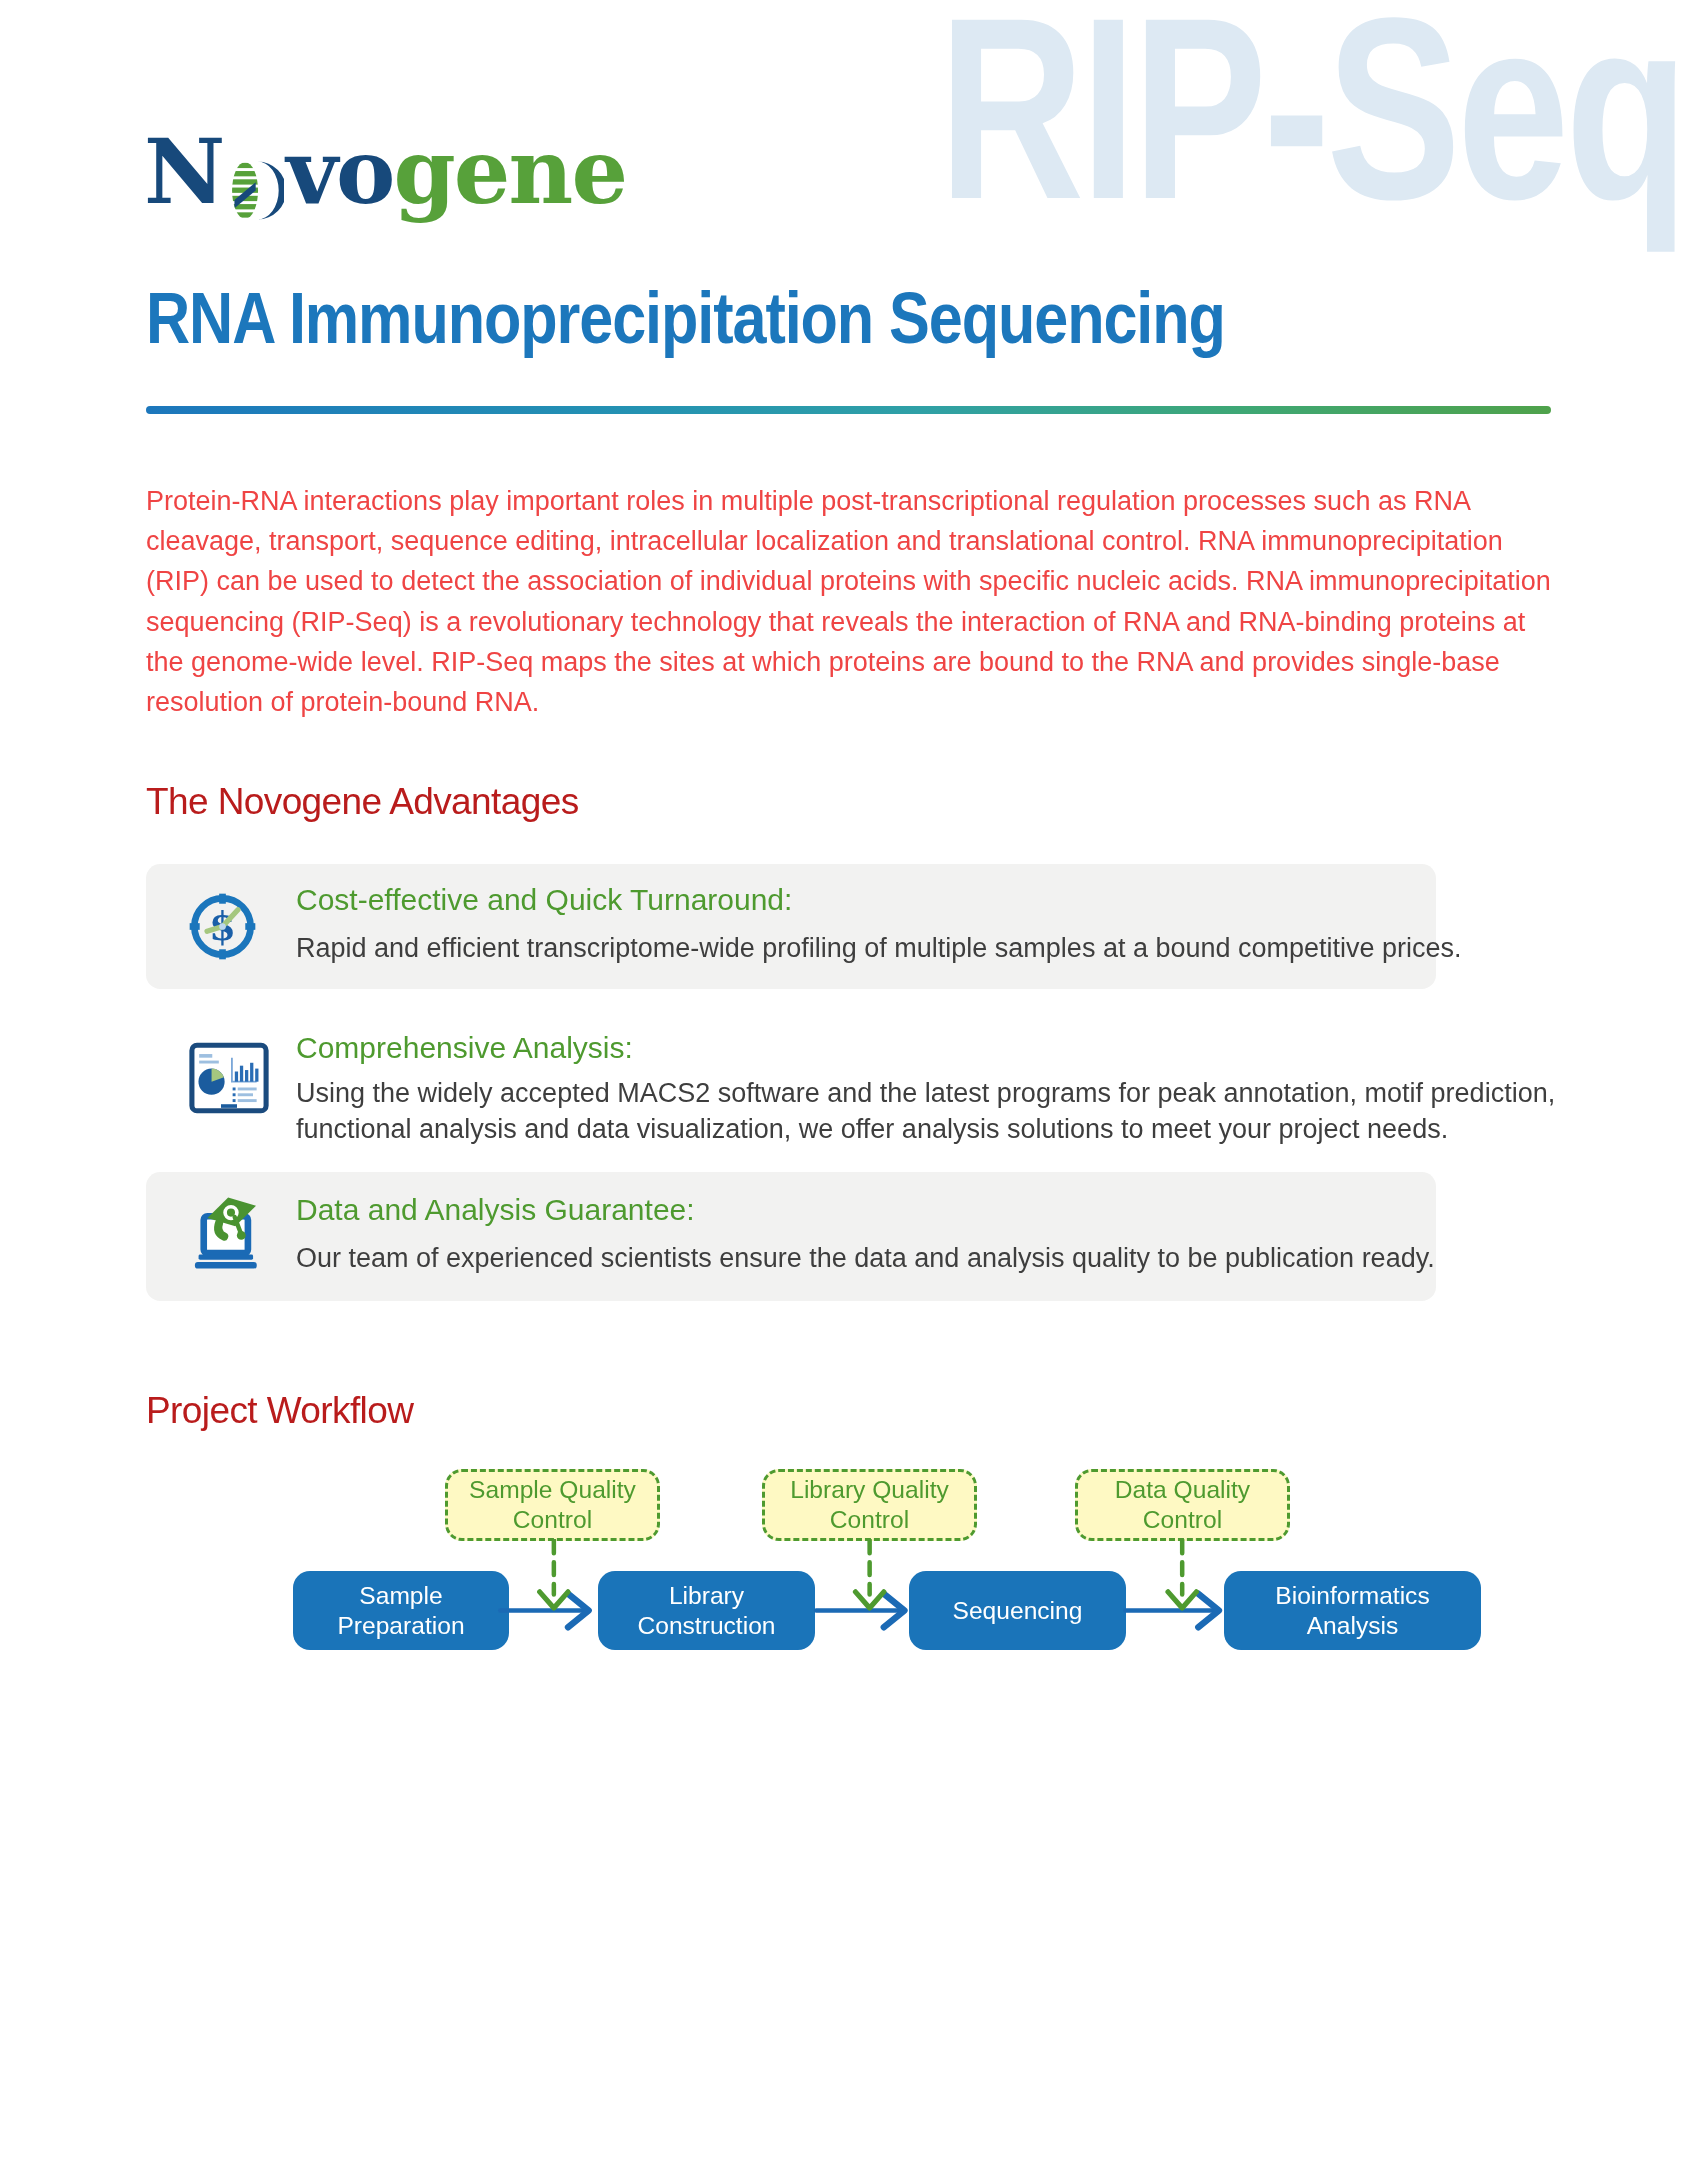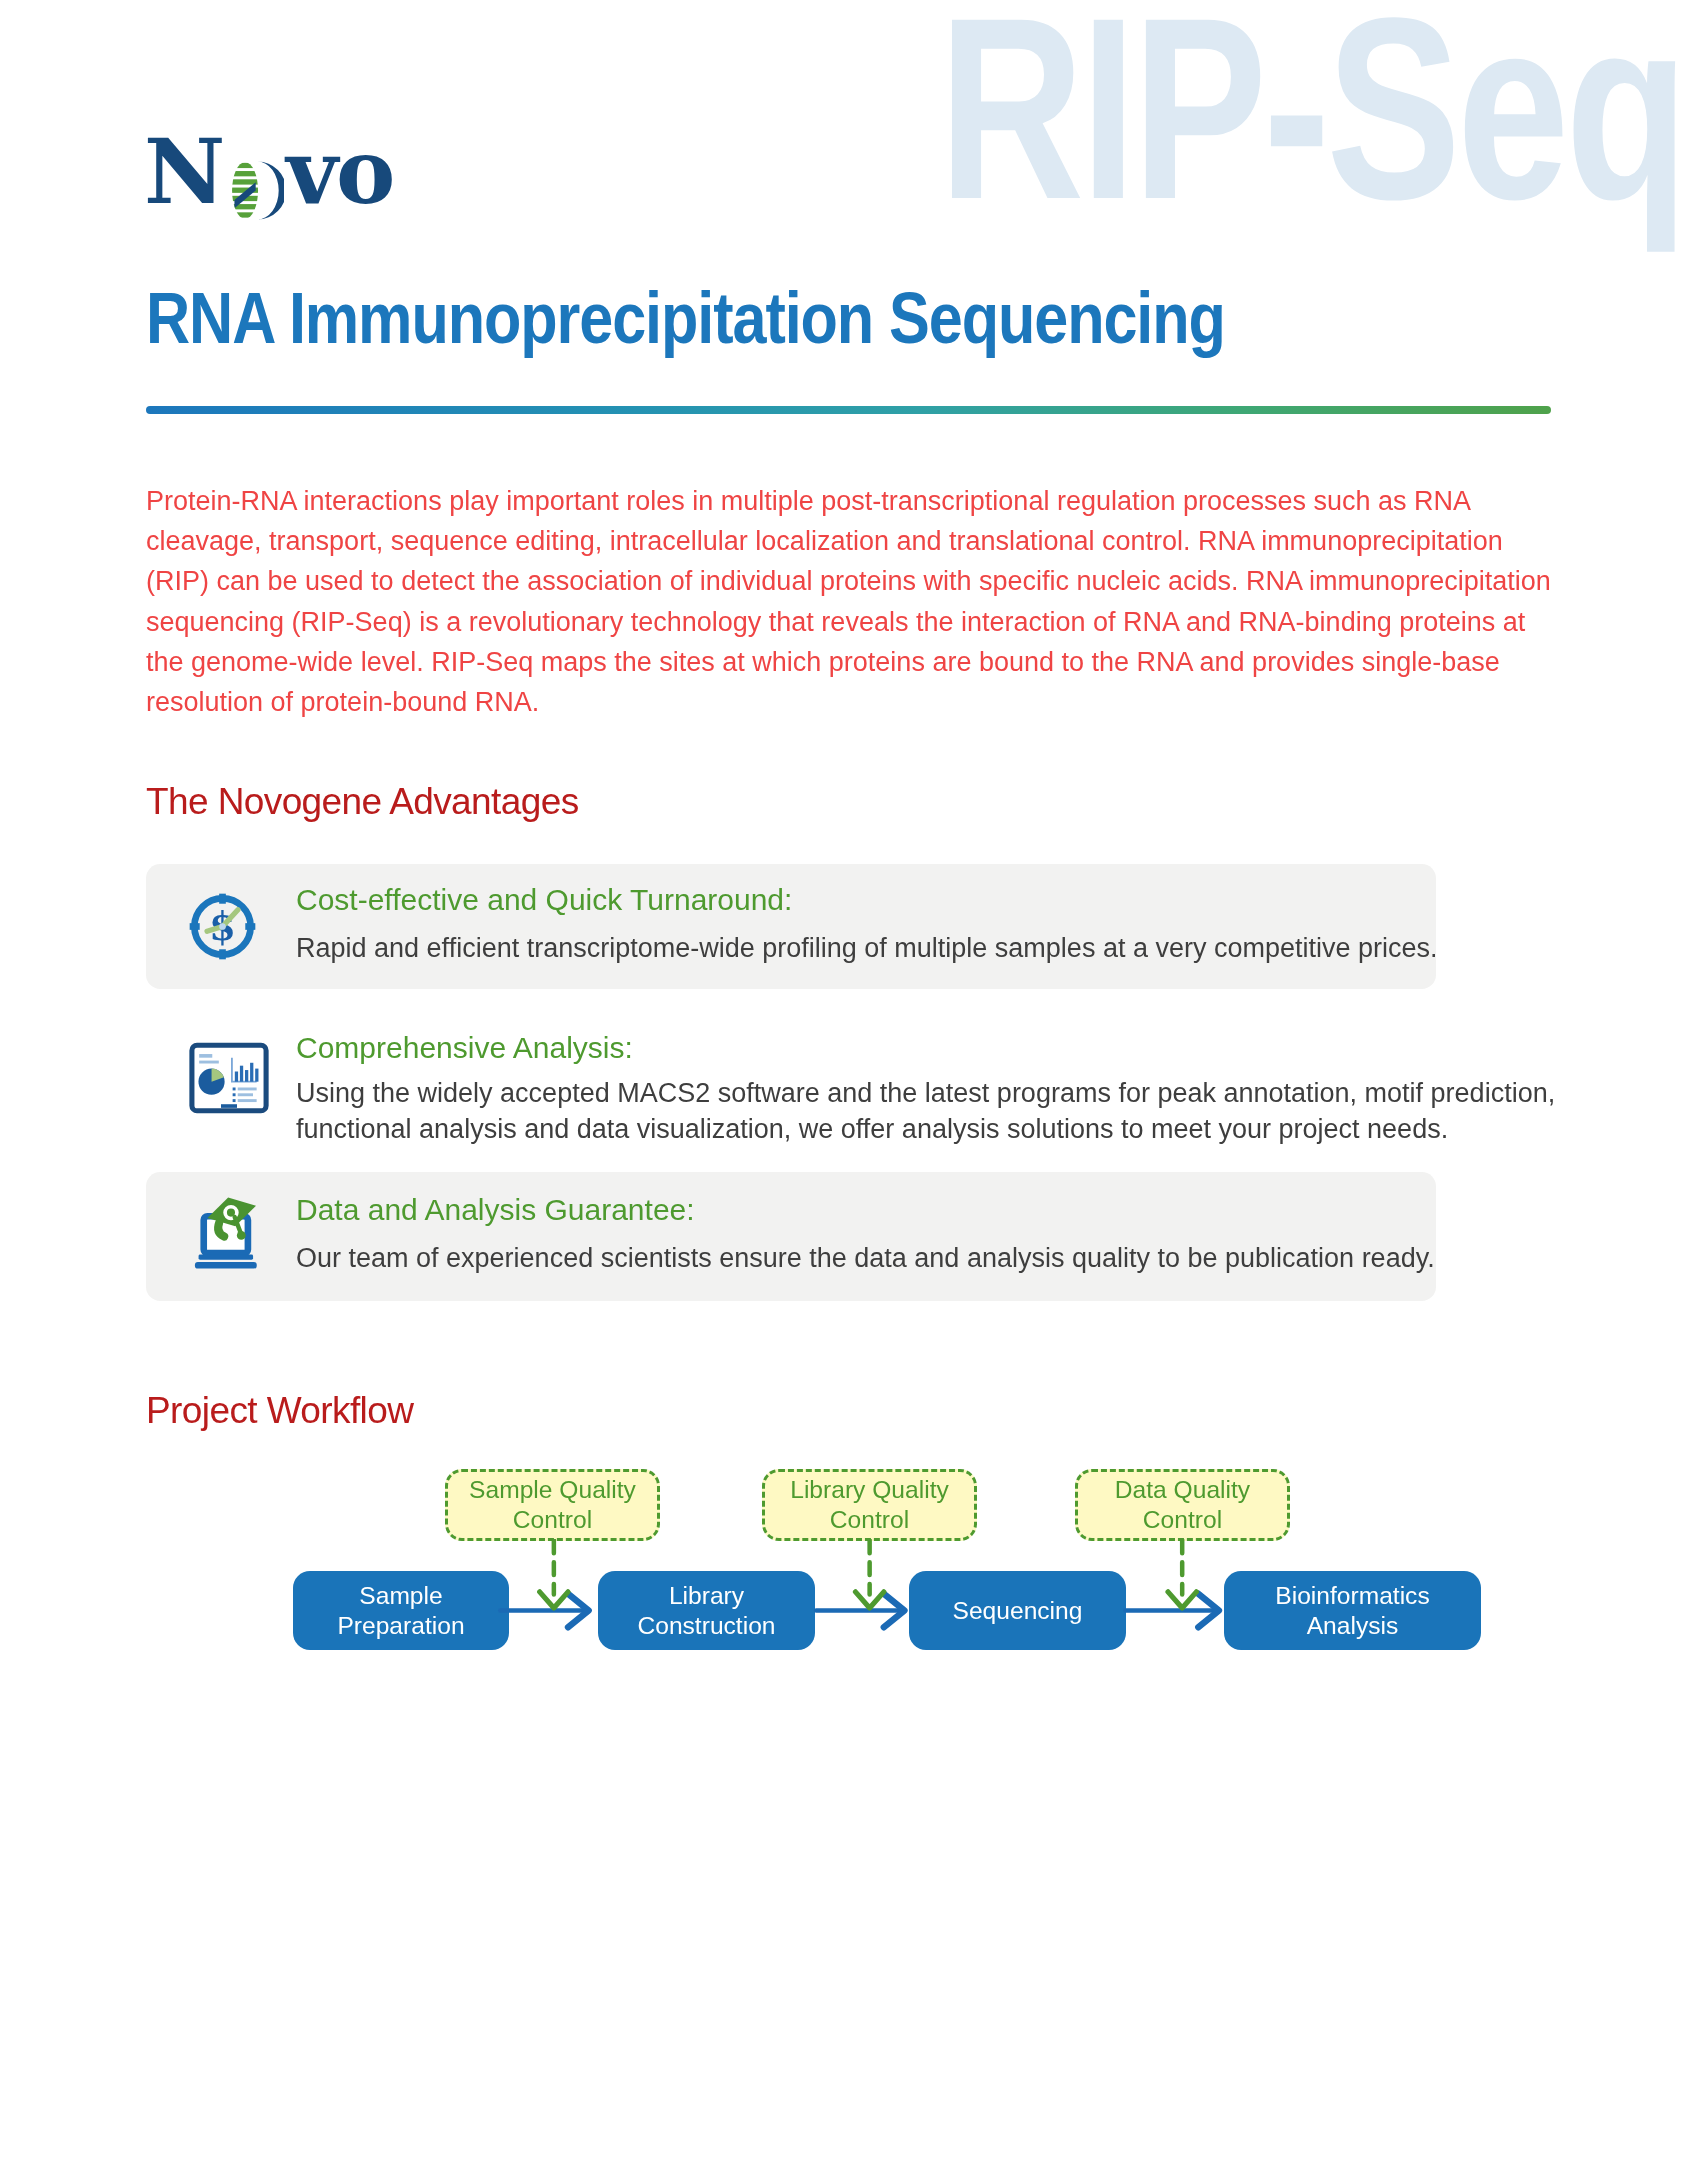--- a/index.html
+++ b/index.html
@@ -129,20 +129,21 @@
       <rect x="4" y="17" width="60" height="9" fill="#57a13a"></rect>
       <rect x="4" y="31" width="60" height="9" fill="#57a13a"></rect>
       <rect x="4" y="45" width="60" height="9" fill="#57a13a"></rect>
       <rect x="4" y="59" width="60" height="9" fill="#57a13a"></rect>
       <rect x="4" y="73" width="60" height="9" fill="#57a13a"></rect>
       <rect x="4" y="87" width="60" height="9" fill="#57a13a"></rect>
       <polygon points="16,66 52,36 52,50 16,80" fill="#17497b"></polygon>
     </g>
   </svg>
   <span class="navy">vo</span>
+  <span class="green">gene</span>
 </div>
 
 <h1 class="page-title">RNA Immunoprecipitation Sequencing</h1>
 <div class="rule"></div>
 
 <p class="intro">Protein-RNA interactions play important roles in multiple post-transcriptional regulation processes such as RNA cleavage, transport, sequence editing, intracellular localization and translational control. RNA immunoprecipitation (RIP) can be used to detect the association of individual proteins with specific nucleic acids. RNA immunoprecipitation sequencing (RIP-Seq) is a revolutionary technology that reveals the interaction of RNA and RNA-binding proteins at the genome-wide level. RIP-Seq maps the sites at which proteins are bound to the RNA and provides single-base resolution of protein-bound RNA.</p>
 
 <h2 class="section-heading advantages">The Novogene Advantages</h2>
 
 <div class="card card-1">
@@ -151,21 +152,21 @@
     <line x1="50" y1="1" x2="50" y2="16" stroke="#1b76bc" stroke-width="10"></line>
     <line x1="50" y1="84" x2="50" y2="99" stroke="#1b76bc" stroke-width="10"></line>
     <line x1="1" y1="50" x2="16" y2="50" stroke="#1b76bc" stroke-width="10"></line>
     <line x1="84" y1="50" x2="99" y2="50" stroke="#1b76bc" stroke-width="10"></line>
     <text x="50" y="70" font-size="58" font-weight="bold" fill="#1a5fa8" text-anchor="middle" font-family="DejaVu Serif, serif">$</text>
     <line x1="50" y1="50" x2="73" y2="25" stroke="#a5c77f" stroke-width="8" stroke-linecap="round"></line>
     <line x1="50" y1="50" x2="27" y2="57" stroke="#a5c77f" stroke-width="8" stroke-linecap="round"></line>
     <circle cx="50" cy="50" r="5" fill="#bdd7ee"></circle>
   </svg>
   <div class="adv-title">Cost-effective and Quick Turnaround:</div>
-  <div class="adv-body">Rapid and efficient transcriptome-wide profiling of multiple samples at a very competitive prices.</div>
+  <div class="adv-body">Rapid and efficient transcriptome-wide profiling of multiple samples at a bound competitive prices.</div>
 </div>
 
 <div class="card card-2 plain">
   <svg class="adv-icon" viewBox="0 0 110 100" aria-hidden="true">
     <rect x="4" y="3" width="102" height="90" rx="7" fill="#ffffff" stroke="#1b4b7e" stroke-width="7"></rect>
     <rect x="44" y="84" width="22" height="5" fill="#1b5c9e"></rect>
     <rect x="14" y="15" width="18" height="5" fill="#9dbfe0"></rect>
     <rect x="14" y="24" width="27" height="4" fill="#9dbfe0"></rect>
     <circle cx="31" cy="53" r="18" fill="#1b5c9e"></circle>
     <path d="M31 53 L31 35 A18 18 0 0 1 48 47 Z" fill="#a5c77f"></path>

